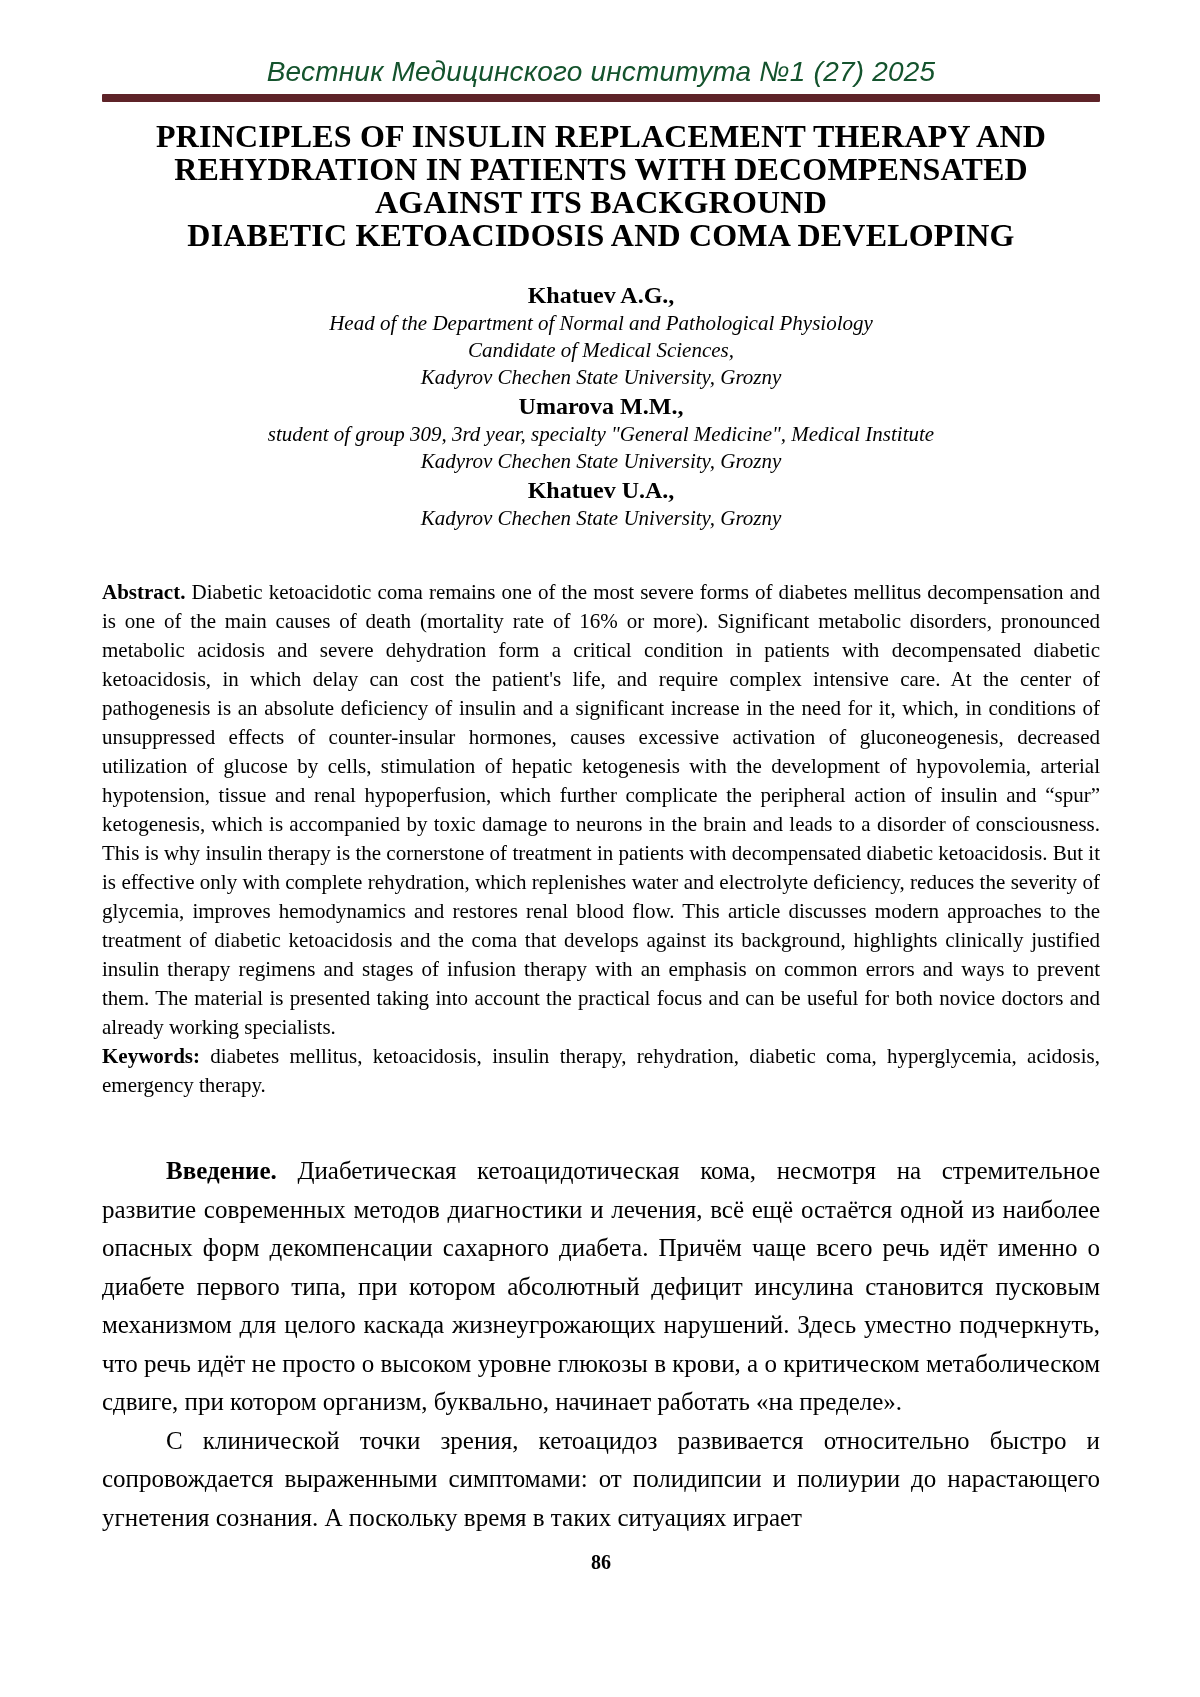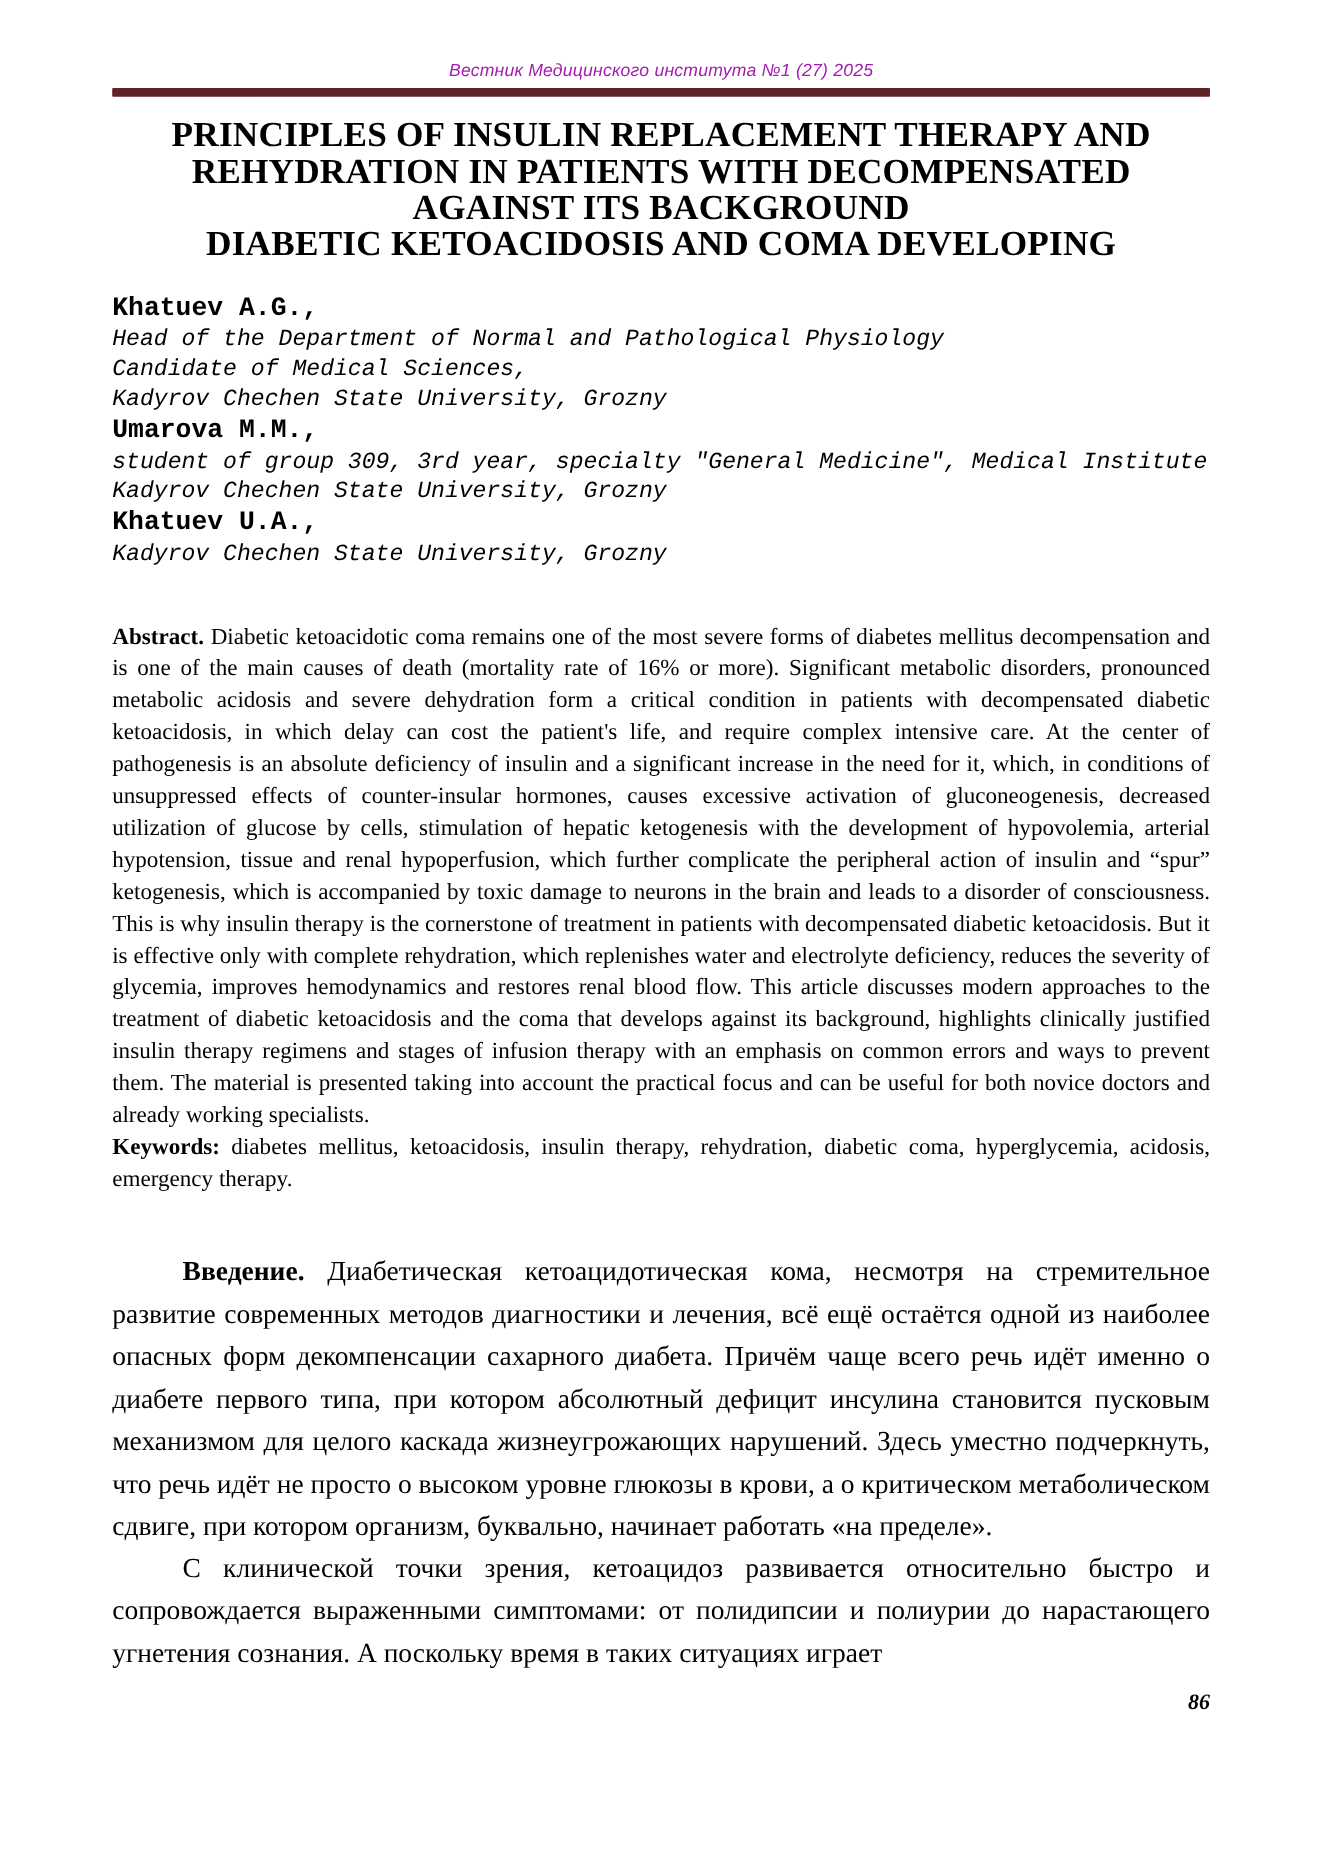--- a/index.html
+++ b/index.html
@@ -15,42 +15,41 @@
     position: relative;
     overflow: hidden;
   }
   .page {
     padding: 56px 100px 0 102px;
   }
   .journal-header {
     text-align: center;
     font-family: "Liberation Sans", sans-serif;
     font-style: italic;
-    font-size: 16px;
+    font-size: 28px;
     letter-spacing: 0.2px;
-    color: #a21caf;
+    color: #14532d;
   }
   .header-rule {
     height: 8px;
     background: #5e2328;
     margin-top: 6px;
     border-radius: 1px;
   }
   .article-title {
     margin-top: 18px;
     text-align: center;
     font-weight: bold;
     font-size: 32px;
     line-height: 33px;
     letter-spacing: 0.2px;
   }
   .authors {
     margin-top: 28px;
-    text-align: left;
-    font-family: Liberation Mono, monospace;
+    text-align: center;
   }
   .author-name {
     font-weight: bold;
     font-size: 24px;
     line-height: 30px;
   }
   .author-line {
     font-style: italic;
     font-size: 21px;
     line-height: 27px;
@@ -75,24 +74,23 @@
   }
   .intro-par {
     margin: 0;
     text-indent: 64px;
   }
   .intro-label {
     font-weight: bold;
   }
   .page-number {
     margin-top: 14px;
-    text-align: right;
+    text-align: center;
     font-weight: bold;
     font-size: 20px;
-    font-style: italic;
   }
 </style>
 </head>
 <body>
 
 <div class="page">
 
   <div class="journal-header">Вестник Медицинского института №1 (27) 2025</div>
 
   <div class="header-rule"></div>

